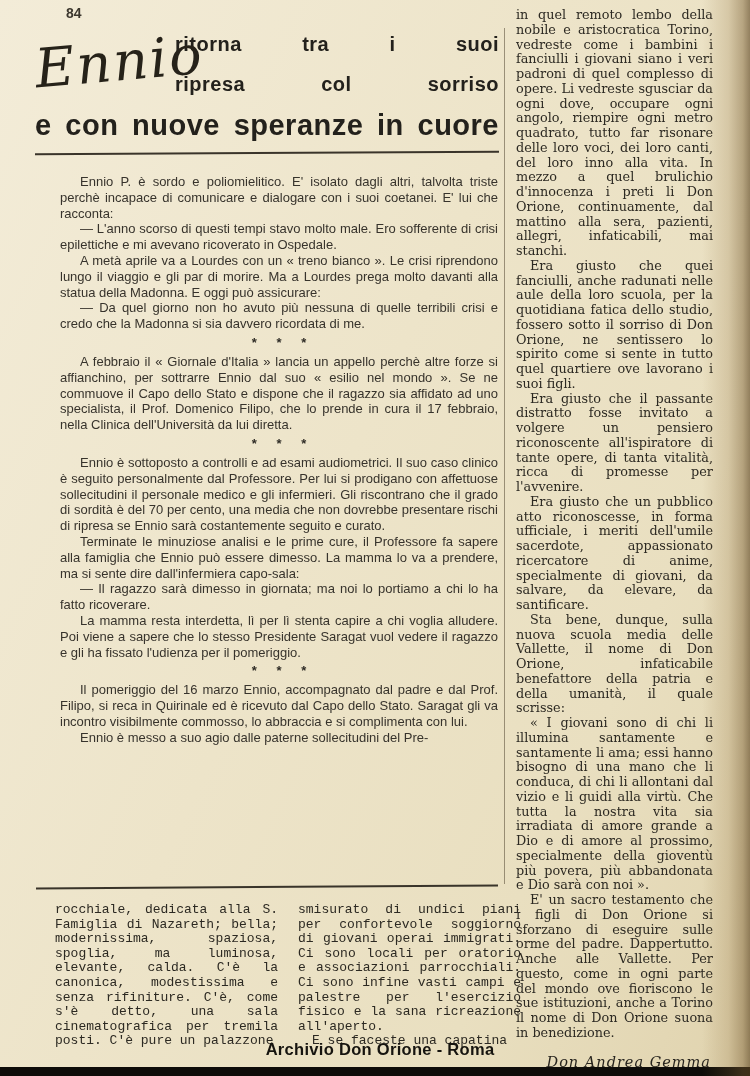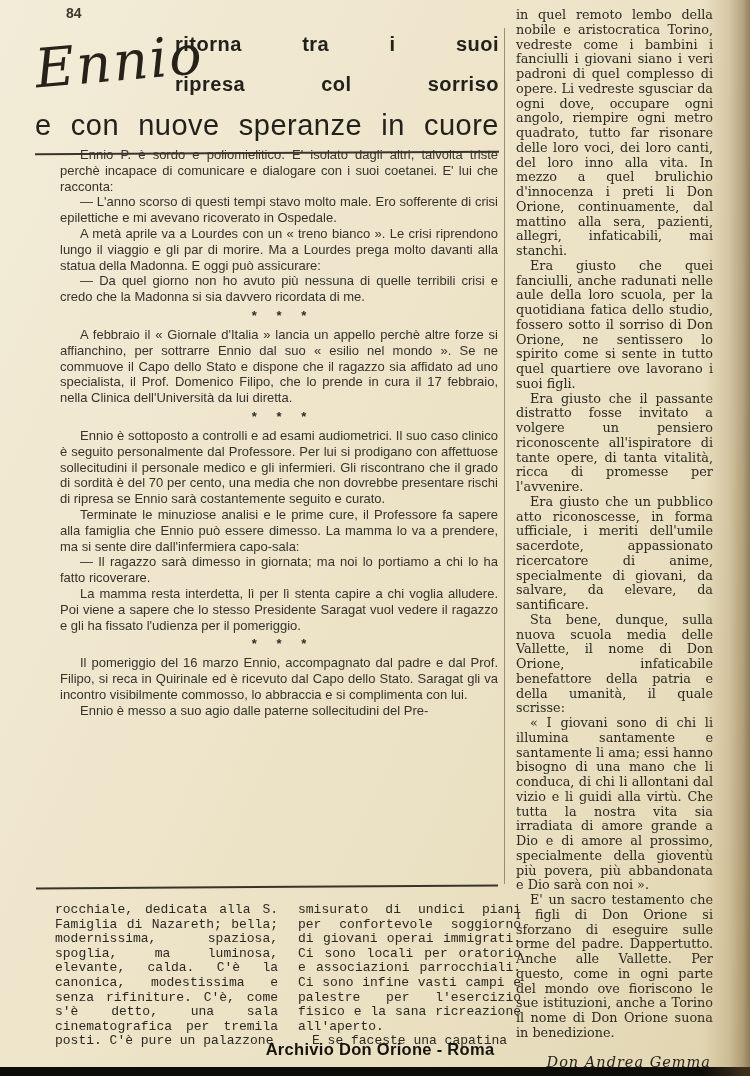--- a/index.html
+++ b/index.html
@@ -28,28 +28,28 @@
     font-size:54px; line-height:1; color:#262219;
     transform:rotate(-5deg); letter-spacing:2px;
   }
   .hl-lines { flex:1; }
   .hl {
     font-weight:bold; font-size:20px; line-height:40px; letter-spacing:0.5px;
     color:#23211c; text-align:justify; text-align-last:justify; white-space:nowrap;
     display:block; width:100%;
   }
   .hl3 {
-    font-weight:normal; font-size:29px; line-height:34px; letter-spacing:0.5px;
+    font-weight:bold; font-size:29px; line-height:34px; letter-spacing:0.5px;
     color:#23211c; margin-top:4px; text-align:justify; text-align-last:justify;
   }
   .title-rule { height:2px; background:#3a342a; margin-top:10px; transform:rotate(-0.3deg); }
 
   
   .main-col {
-    position:absolute; left:60px; top:147px; width:438px;
+    position:absolute; left:60px; top:174px; width:438px;
     font-size:13px; line-height:15.8px; text-align:justify; color:#37332c;
   }
   .para  { text-indent:20px; margin:0; }
   .sep   {
     text-align:center; font-weight:bold; font-size:13px; line-height:16px;
     letter-spacing:8px; padding-left:8px; margin:3px 0; color:#2e2b25;
   }
 
   .mid-rule { position:absolute; left:36px; top:886px; width:462px; height:2px; background:#39342a; transform:rotate(-0.35deg); }
 

